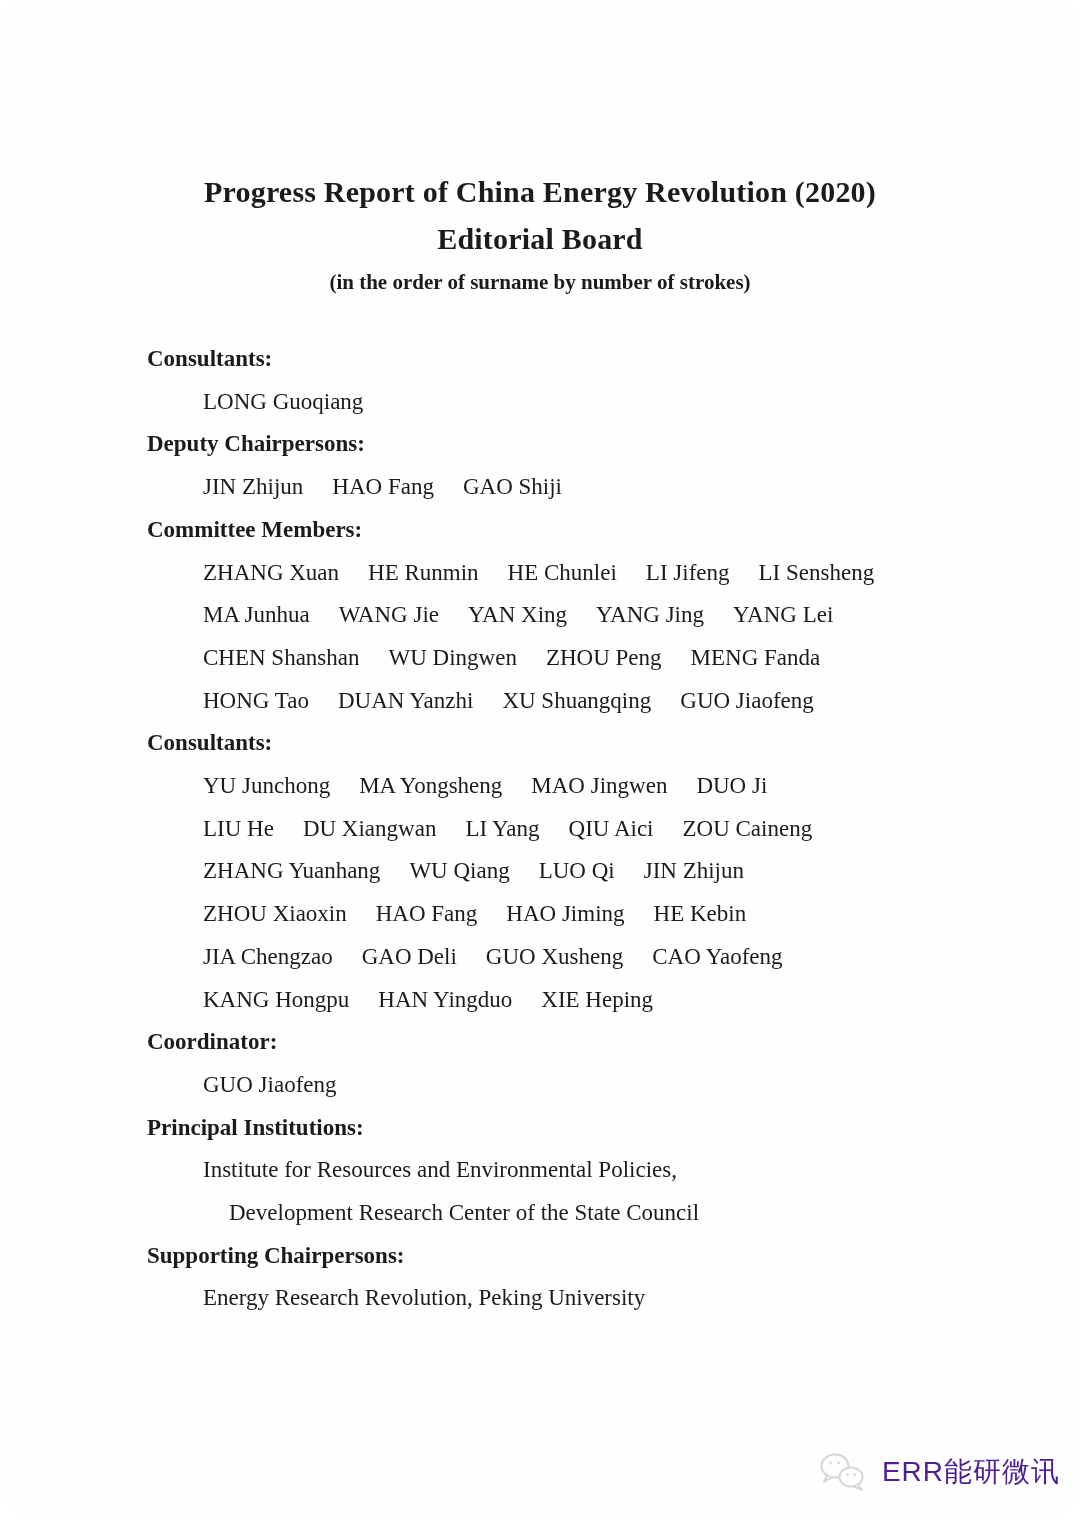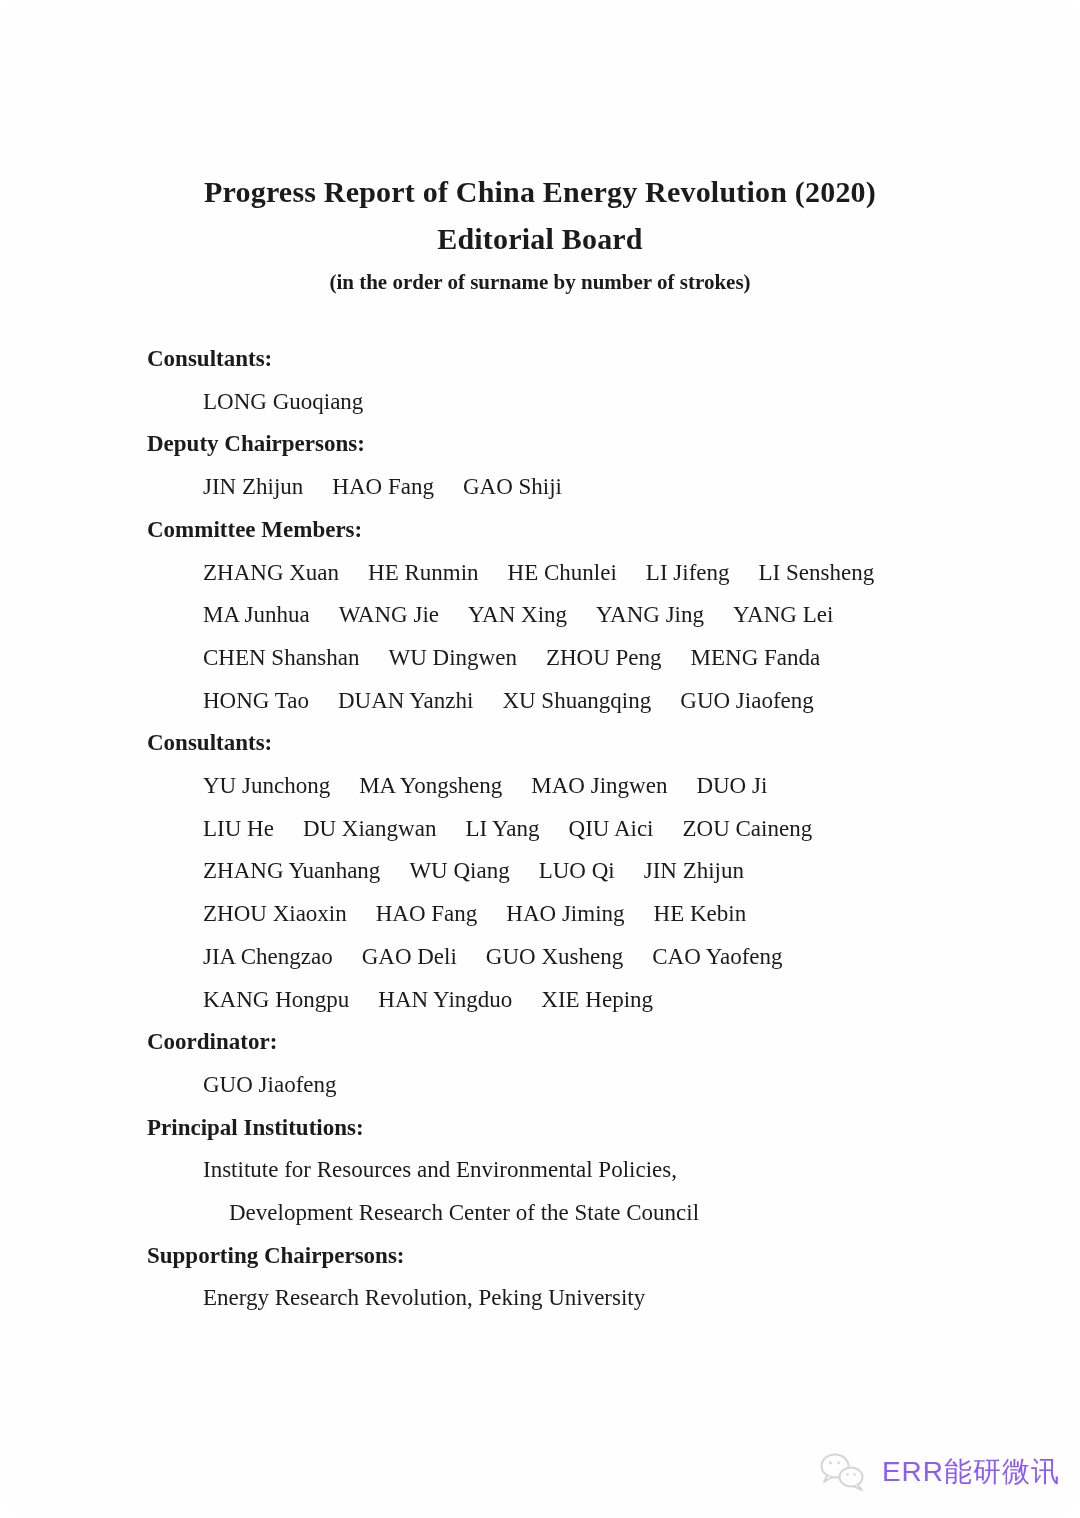--- a/index.html
+++ b/index.html
@@ -43,21 +43,21 @@
   .names.indent2 { padding-left: 76px; }
   .name { display: inline-block; margin-left: 6px; }
   .name + .name { margin-left: 29px; text-align: right; }
   .watermark {
     position: absolute;
     right: 20px;
     bottom: 24px;
     display: flex;
     align-items: center;
     gap: 12px;
-    color: #8b5cf6;
+    color: #4c1d95;
     text-shadow: 1px 1px 0 #ffffff;
     font-family: "Liberation Sans", "DejaVu Sans", sans-serif;
     font-size: 28px;
     letter-spacing: 1px;
     user-select: none;
     text-align: right;
   }
   .watermark svg { display: block; }
 </style>
 </head>

